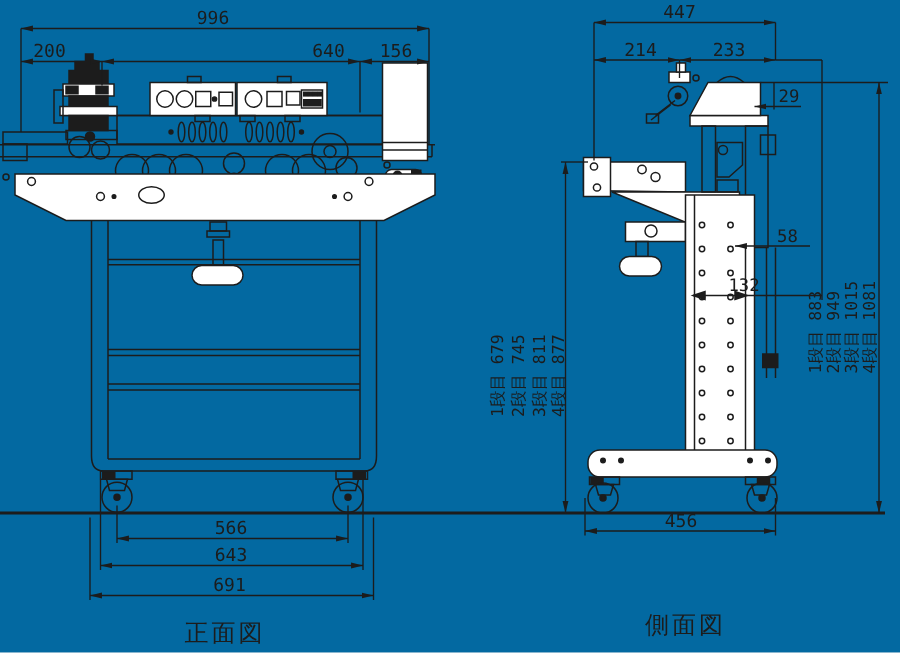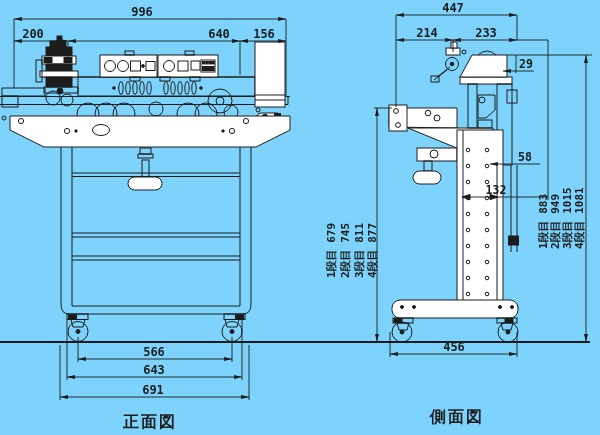--- a/index.html
+++ b/index.html
@@ -1,16 +1,16 @@
 <!DOCTYPE html>
 <html><head>
 <meta charset="utf-8">
 <style>
   html,body{margin:0;padding:0;background:#f3f3f3;}
-  .stage{width:600px;height:435px;background:#7dd3fc;position:relative;overflow:hidden;font-weight:bold;}
+  .stage{width:600px;height:435px;background:#0369a1;position:relative;overflow:hidden;}
   svg{display:block;}
   svg text{fill:#1c1c1c;font-family:"DejaVu Sans Mono","Liberation Mono",monospace;}
   .dimtxt{font-size:12px;}
   .dimtxt-s{font-size:11.5px;}
   .stagetxt{font-size:11px;}
   .viewlabel{font-size:16px;font-family:"DejaVu Sans","Liberation Sans",sans-serif;letter-spacing:2px;}
   .ln{stroke:#1c1c1c;stroke-width:1;fill:none;}
   .lnf{stroke:#1c1c1c;stroke-width:1;fill:#ffffff;}
   .dk{stroke:#1c1c1c;stroke-width:1;fill:#1c1c1c;}
   .dim{stroke:#1c1c1c;stroke-width:0.9;fill:none;}

